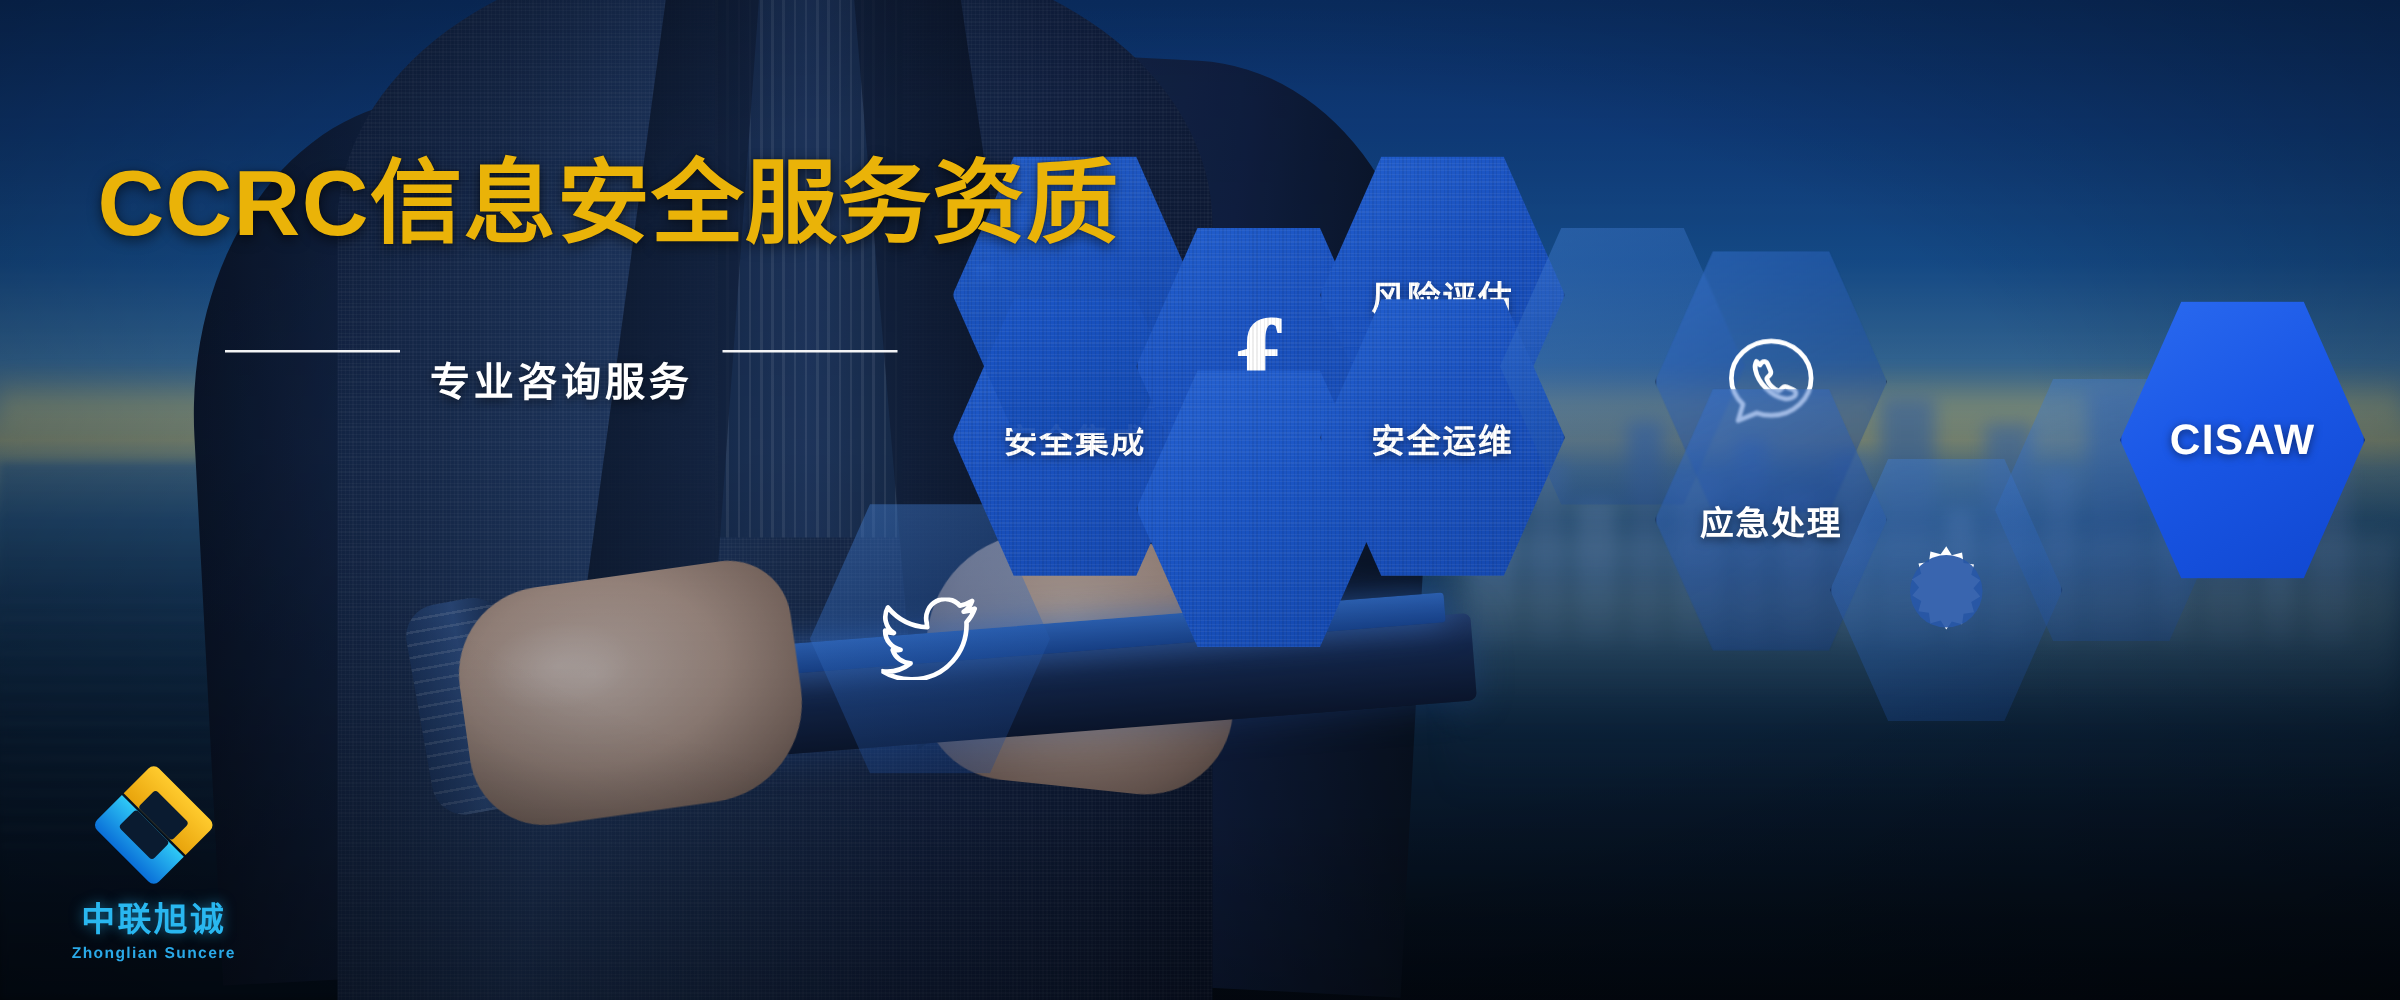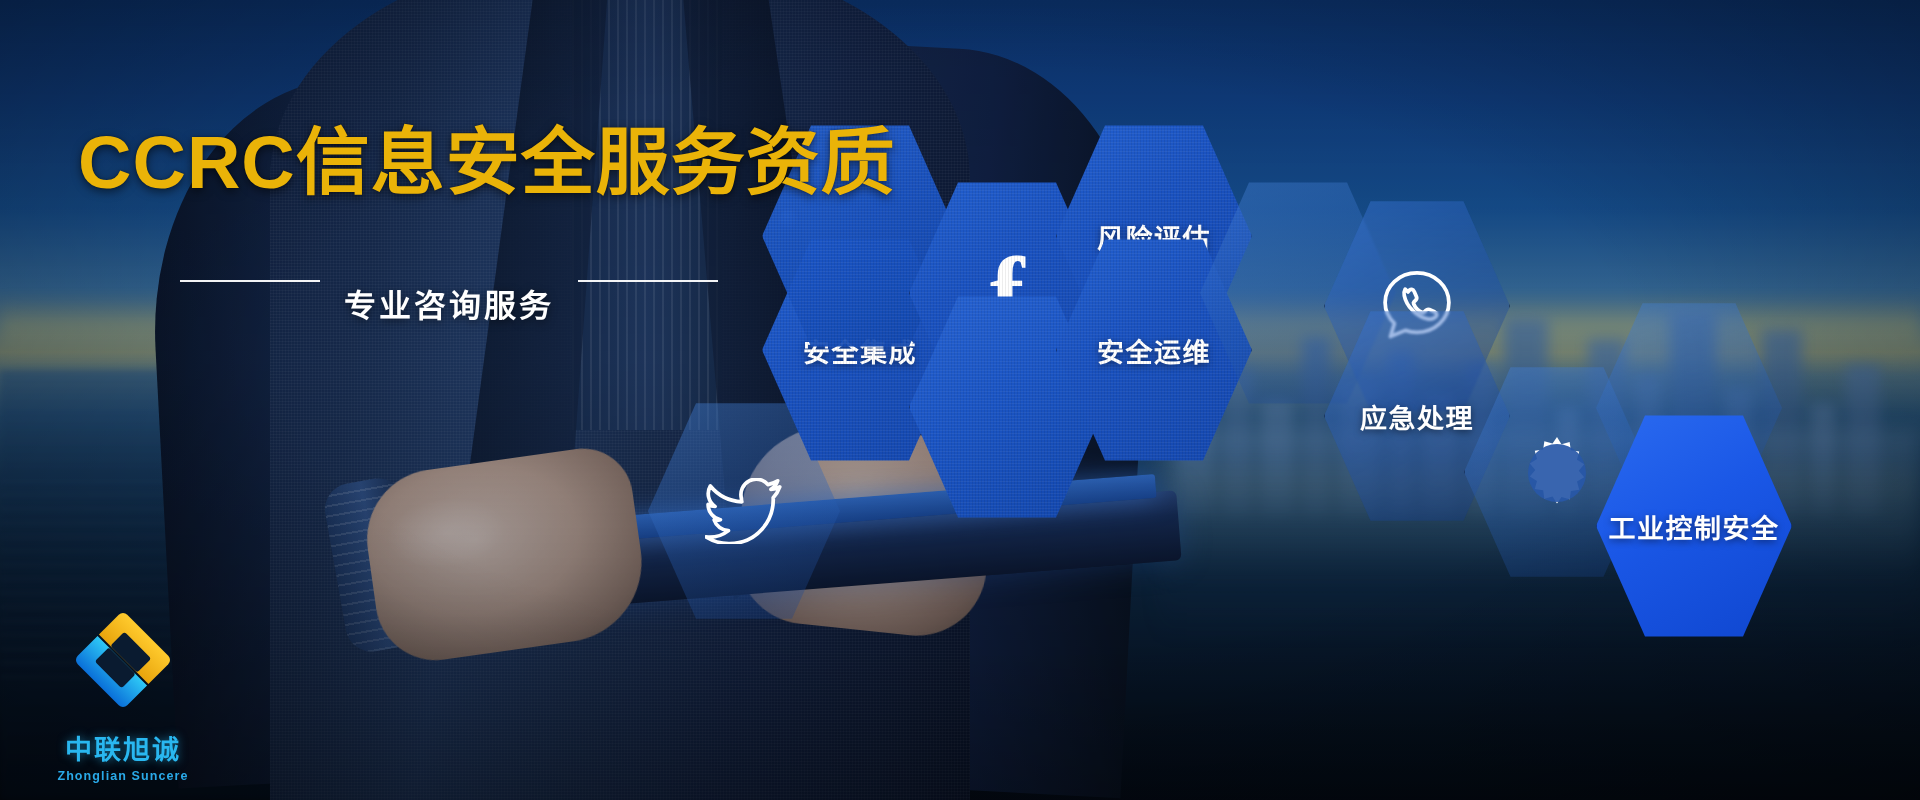--- a/index.html
+++ b/index.html
@@ -222,21 +222,21 @@
     position:absolute; left:0; bottom:0; width:70px; height:34px;
     background:linear-gradient(0deg,#0a6fd8,#2ec8f6);
     border-radius:0 0 6px 6px;
   }
   .dia .arm-blue::after{
     content:""; position:absolute; left:16px; bottom:14px; width:38px; height:20px;
     background:#0a1b30; border-radius:3px;
   }
   .logo-cn {
     text-align:center; font-size:27px; font-weight:700; color:#29b7f0;
-    letter-spacing:2px; margin-top:20px;
+    letter-spacing:2px; margin-top:6px;
     text-shadow:0 0 10px rgba(40,180,240,.55);
   }
   .logo-en {
     text-align:center; font-size:12.5px; font-weight:700; color:#2aa9e8;
     letter-spacing:1.1px; margin-top:2px;
   }
 
   
   .hexlayer { position:absolute; inset:0; }
   .hex {
@@ -386,24 +386,24 @@
           <circle cx="24" cy="23" r="7.2" fill="none"></circle>
         </svg>
       </span>
     </div>
     <div class="hex" style="left:1464px; top:364px; width:186px; height:216px; pointer-events:none;">
       <span style="width:58px;height:58px;border-radius:50%;background:rgba(40,88,168,0.92);display:block;margin-top:2px;"></span>
     </div>
 
     <div class="hex glass2" style="left:1596px; top:300px; width:186px; height:216px;"></div>
 
-
-    <div class="hex bright edge" style="left:1596px; top:412px; width:196px; height:228px;">
-      <span class="hexlabel">工业控制安全</span>
-    </div>
+    <div class="hex bright edge" style="left:1696px; top:238px; width:196px; height:228px;">
+      <span class="hexlabel" style="font-size:34px; letter-spacing:1px;">CISAW</span>
+    </div>
+
 
   </div>
 
   <div class="title">CCRC信息安全服务资质</div>
 
   <div class="subtitle-row">
     <span class="rule"></span>
     <span class="subtitle">专业咨询服务</span>
     <span class="rule"></span>
   </div>

